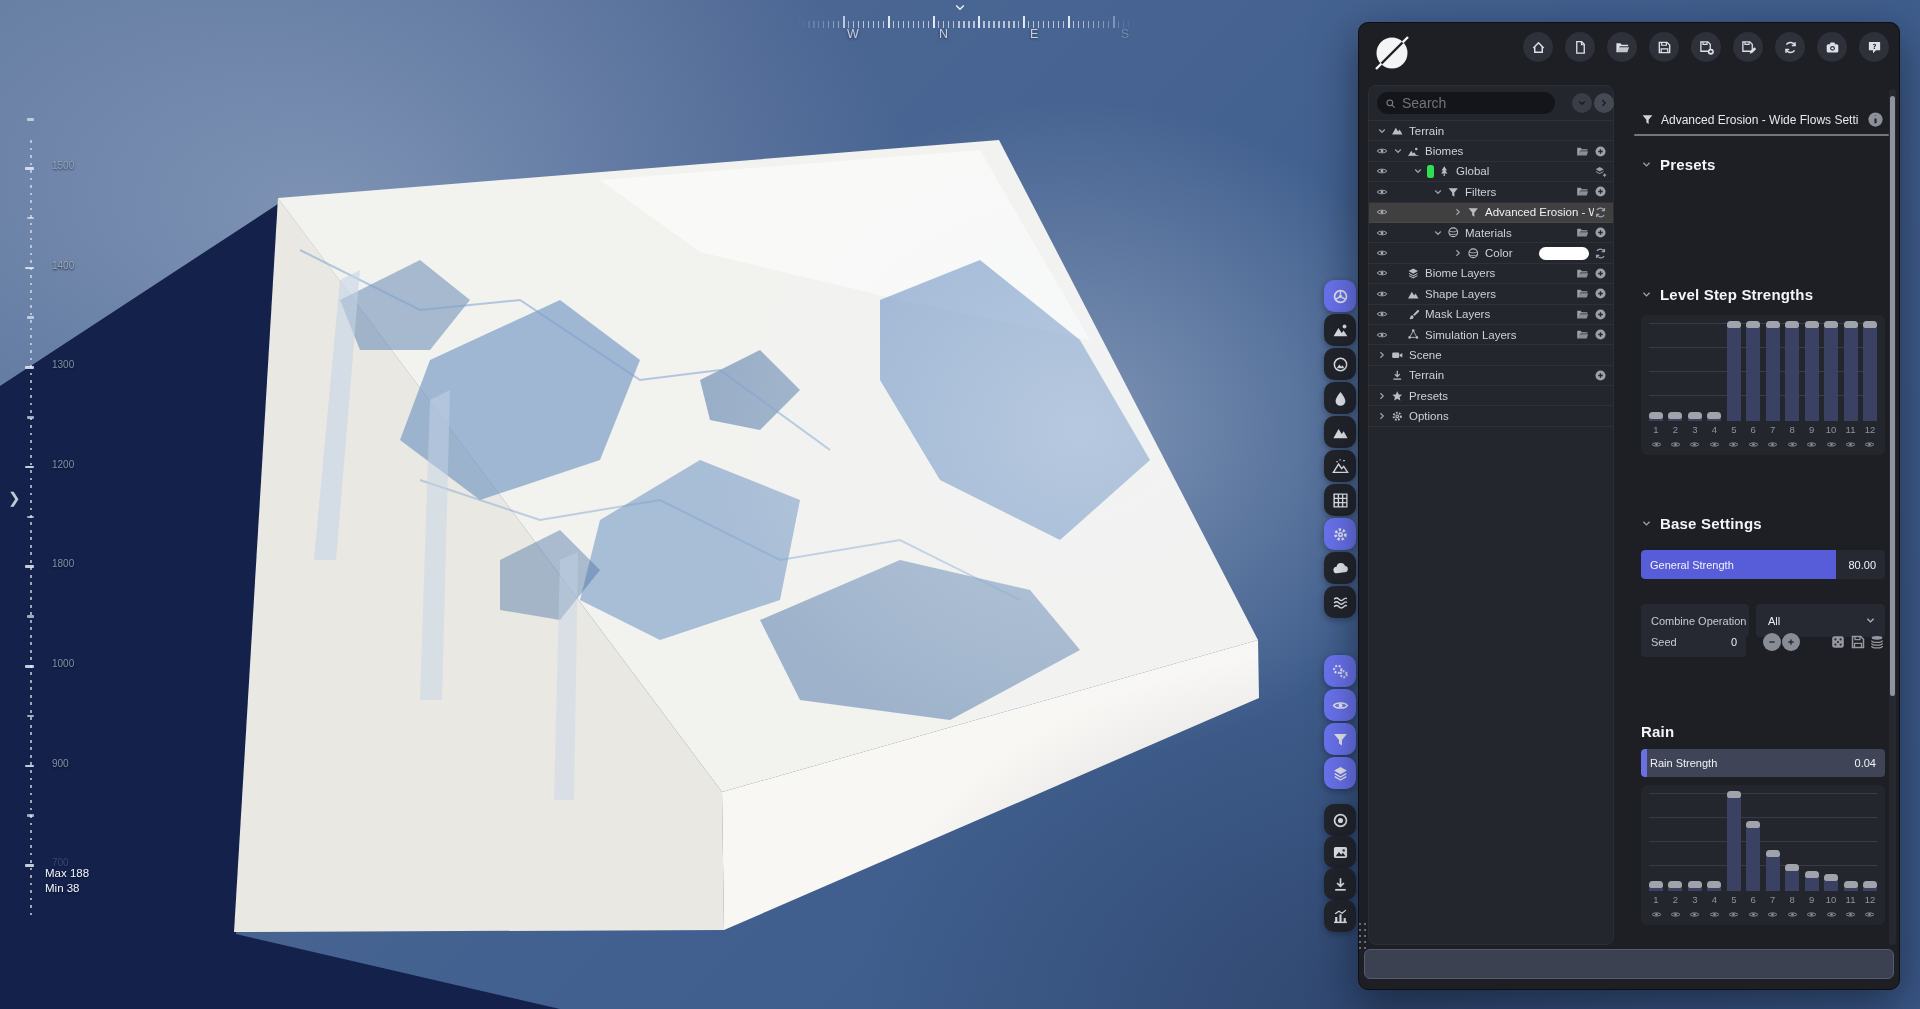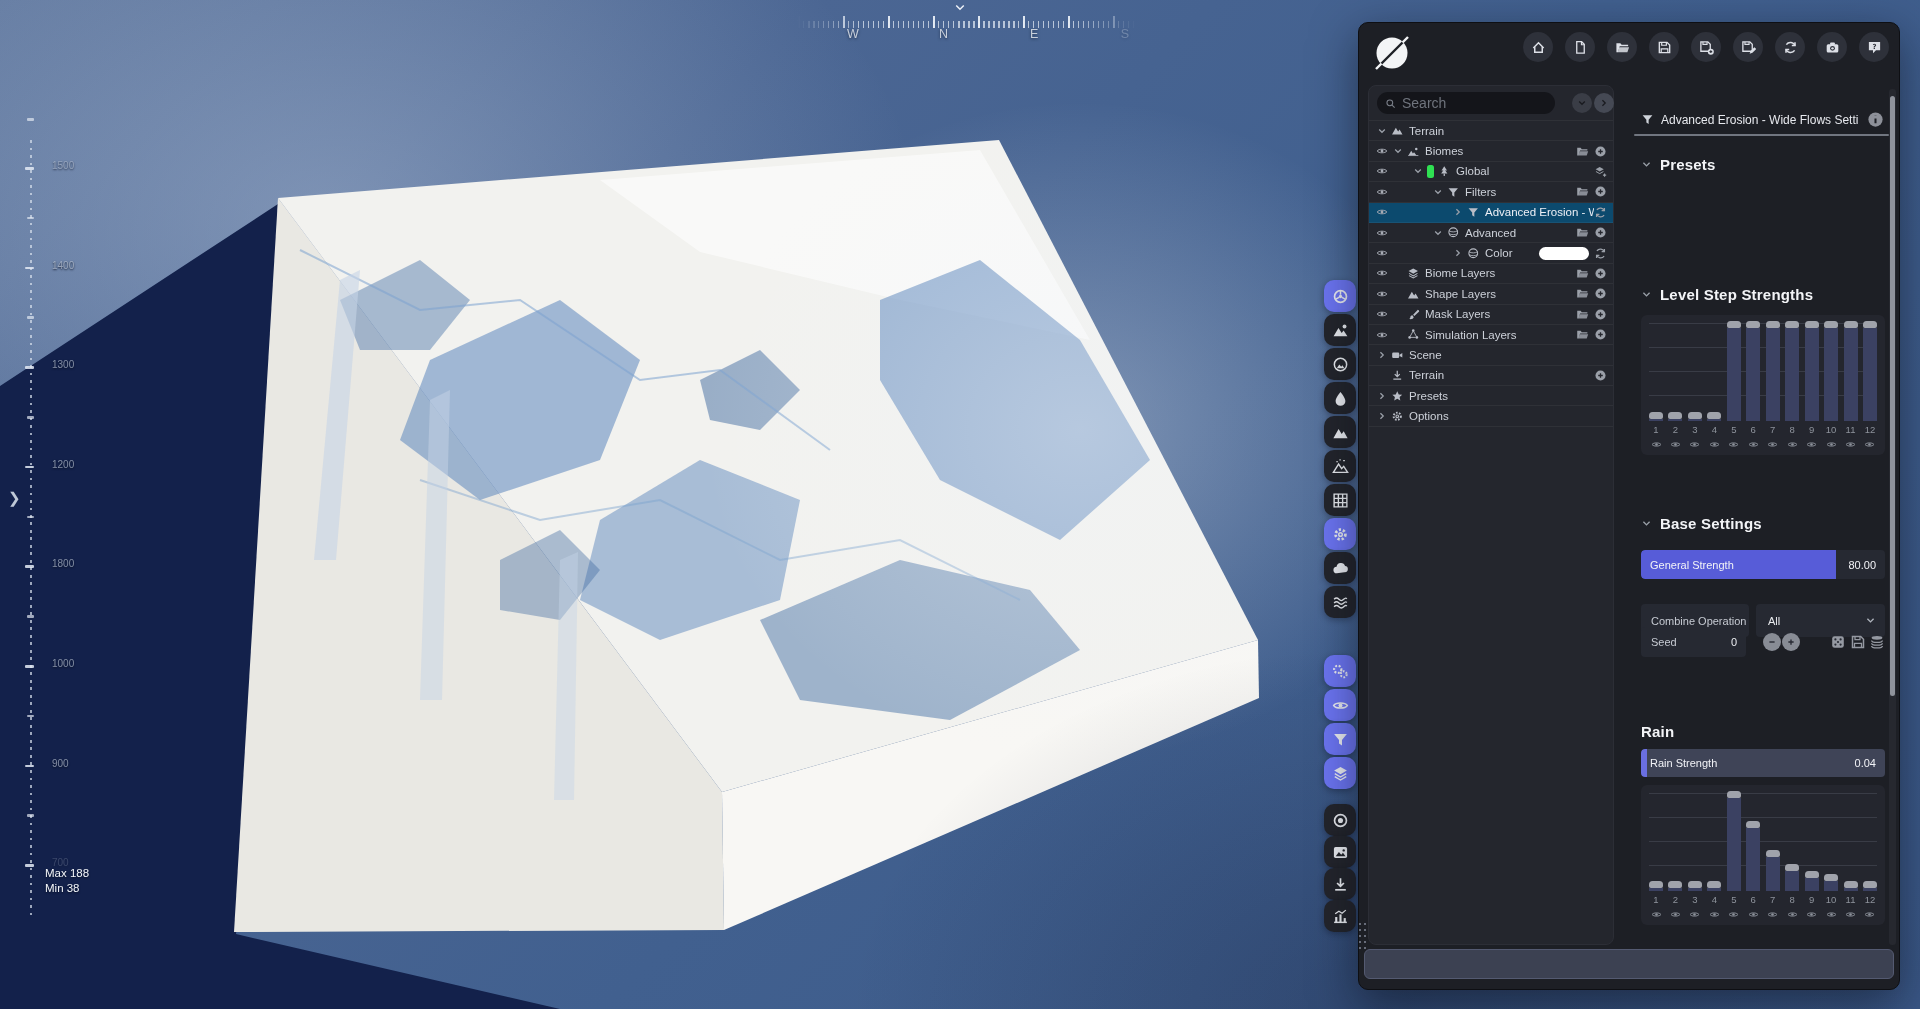--- a/index.html
+++ b/index.html
@@ -55,21 +55,21 @@
   #searchbox{position:absolute;left:8px;top:6px;width:178px;height:22px;background:#14151a;border-radius:11px;
     display:flex;align-items:center;padding:0 8px;box-sizing:border-box;gap:6px;}
   #searchbox svg{width:11px;height:11px;color:#7b808a;flex:none;}
   #searchbox .ph{font-size:14px;color:#6f747d;}
   .sb-circle{position:absolute;top:7px;width:20px;height:20px;border-radius:50%;background:#3a3d46;
     display:flex;align-items:center;justify-content:center;cursor:pointer;}
   .sb-circle svg{width:10px;height:10px;color:#191a1f;}
   #tree{position:absolute;left:0;top:34px;width:100%;border-top:1px solid rgba(255,255,255,.05);}
   .trow{display:flex;align-items:center;height:20.4px;border-bottom:1px solid rgba(255,255,255,.05);
     padding-left:5px;cursor:pointer;box-sizing:border-box;}
-  .trow.selected{background:#0c4a6e;}
+  .trow.selected{background:#404040;}
   .trow .slot{width:16px;flex:none;display:flex;align-items:center;justify-content:center;color:#a7abb4;}
   .trow .slot svg{width:12px;height:12px;}
   .trow .chev svg{width:10px;height:10px;color:#9ba0a9;}
   .trow .badge{width:7px;height:13px;border-radius:2.5px;margin:0 3px 0 1px;flex:none;}
   .trow .ticon{width:15px;flex:none;display:flex;align-items:center;justify-content:center;color:#b9bdc6;}
   .trow .ticon svg{width:12.5px;height:12.5px;}
   .trow .tlabel{margin-left:4px;font-size:11.5px;color:#cdd1d9;white-space:nowrap;overflow:hidden;flex:1;}
   .trow.selected .tlabel{color:#eef0f6;}
   .trow .rgrp{display:flex;align-items:center;gap:5px;padding-right:6px;color:#9ba0a9;flex:none;}
   .trow .rgrp svg{width:13px;height:13px;}
@@ -697,21 +697,21 @@
             <span class="slot chev">
               <svg>
                 <use href="#s-chev-down"></use>
               </svg>
             </span>
             <span class="ticon">
               <svg>
                 <use href="#s-material"></use>
               </svg>
             </span>
-            <span class="tlabel">Advanced</span>
+            <span class="tlabel">Materials</span>
             <span class="rgrp">
               <span style="display:flex">
                 <svg>
                   <use href="#s-folder"></use>
                 </svg>
               </span>
               <span style="display:flex">
                 <svg>
                   <use href="#s-plus"></use>
                 </svg>

